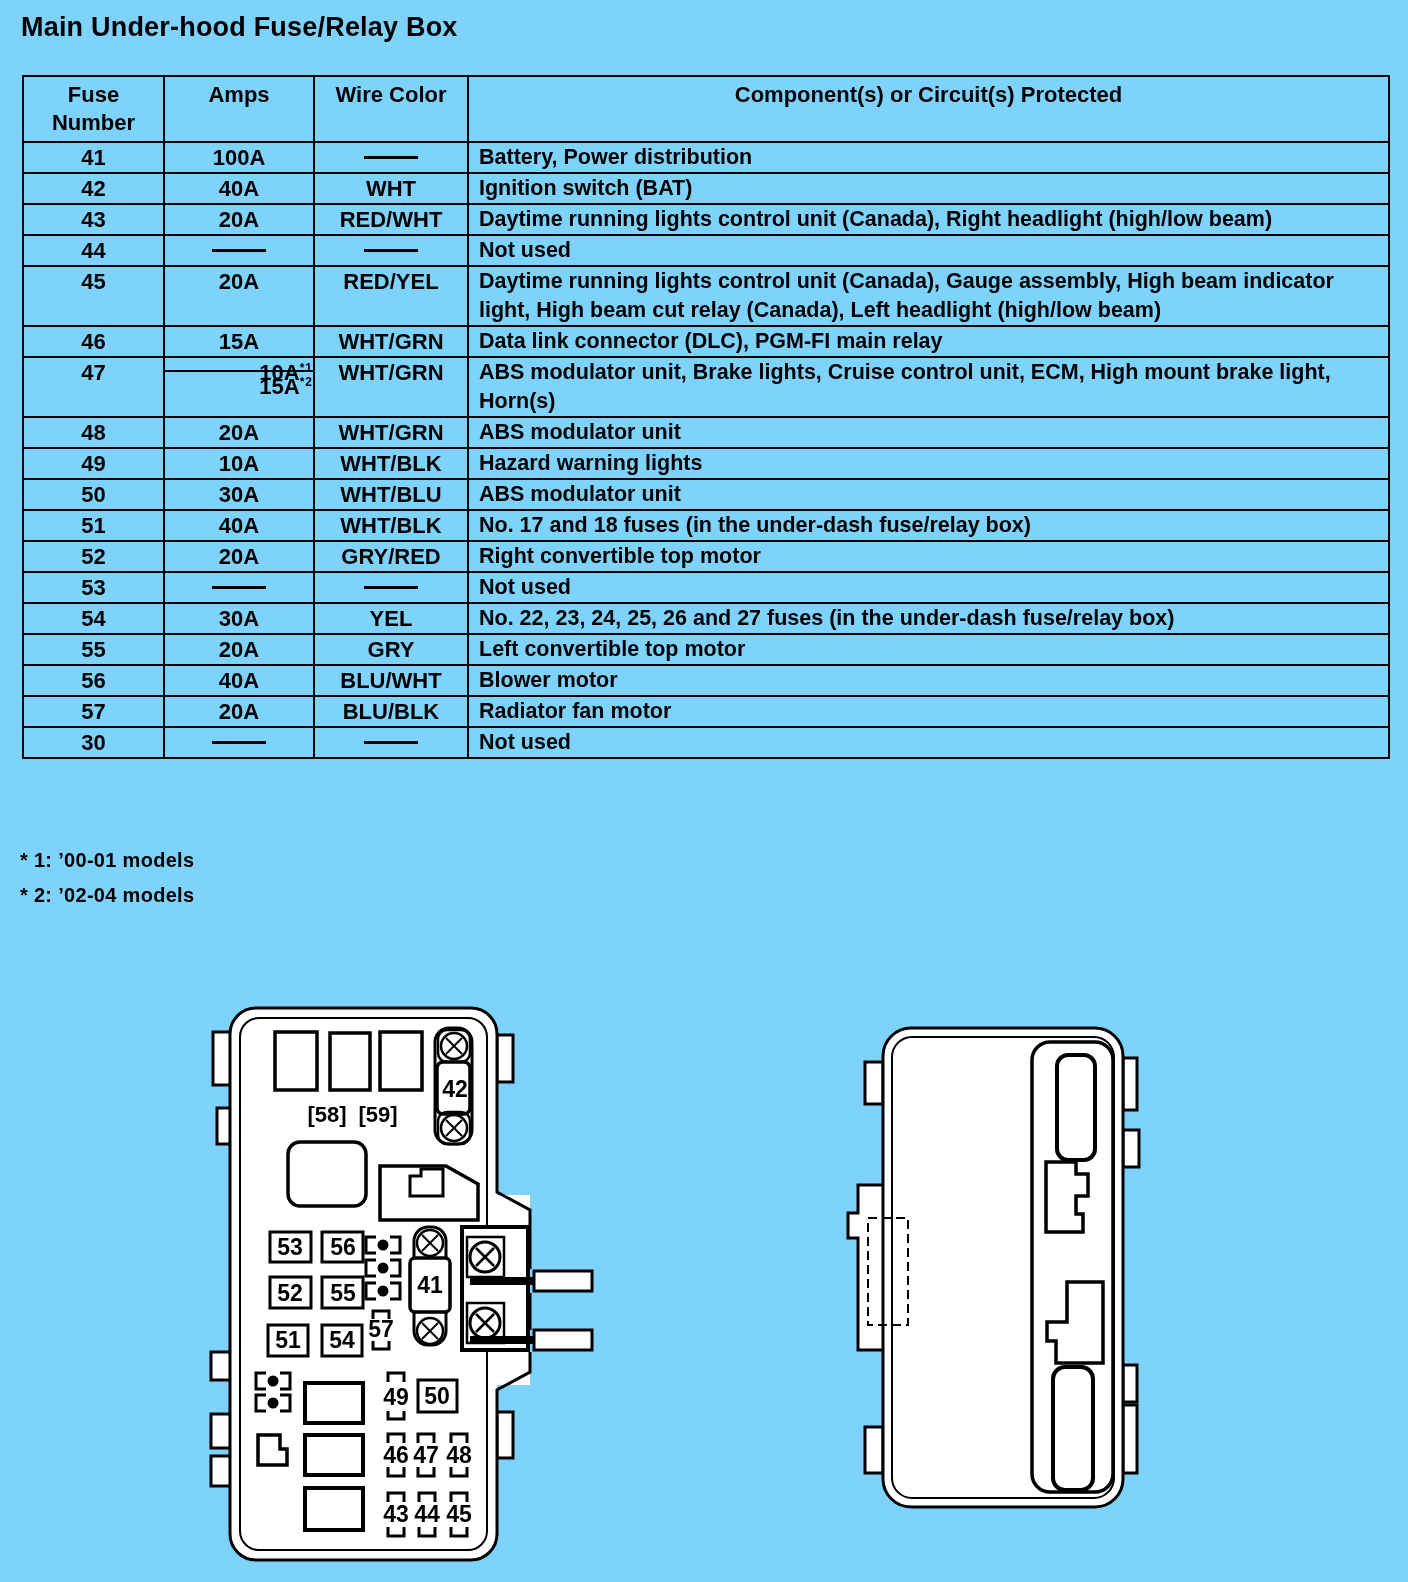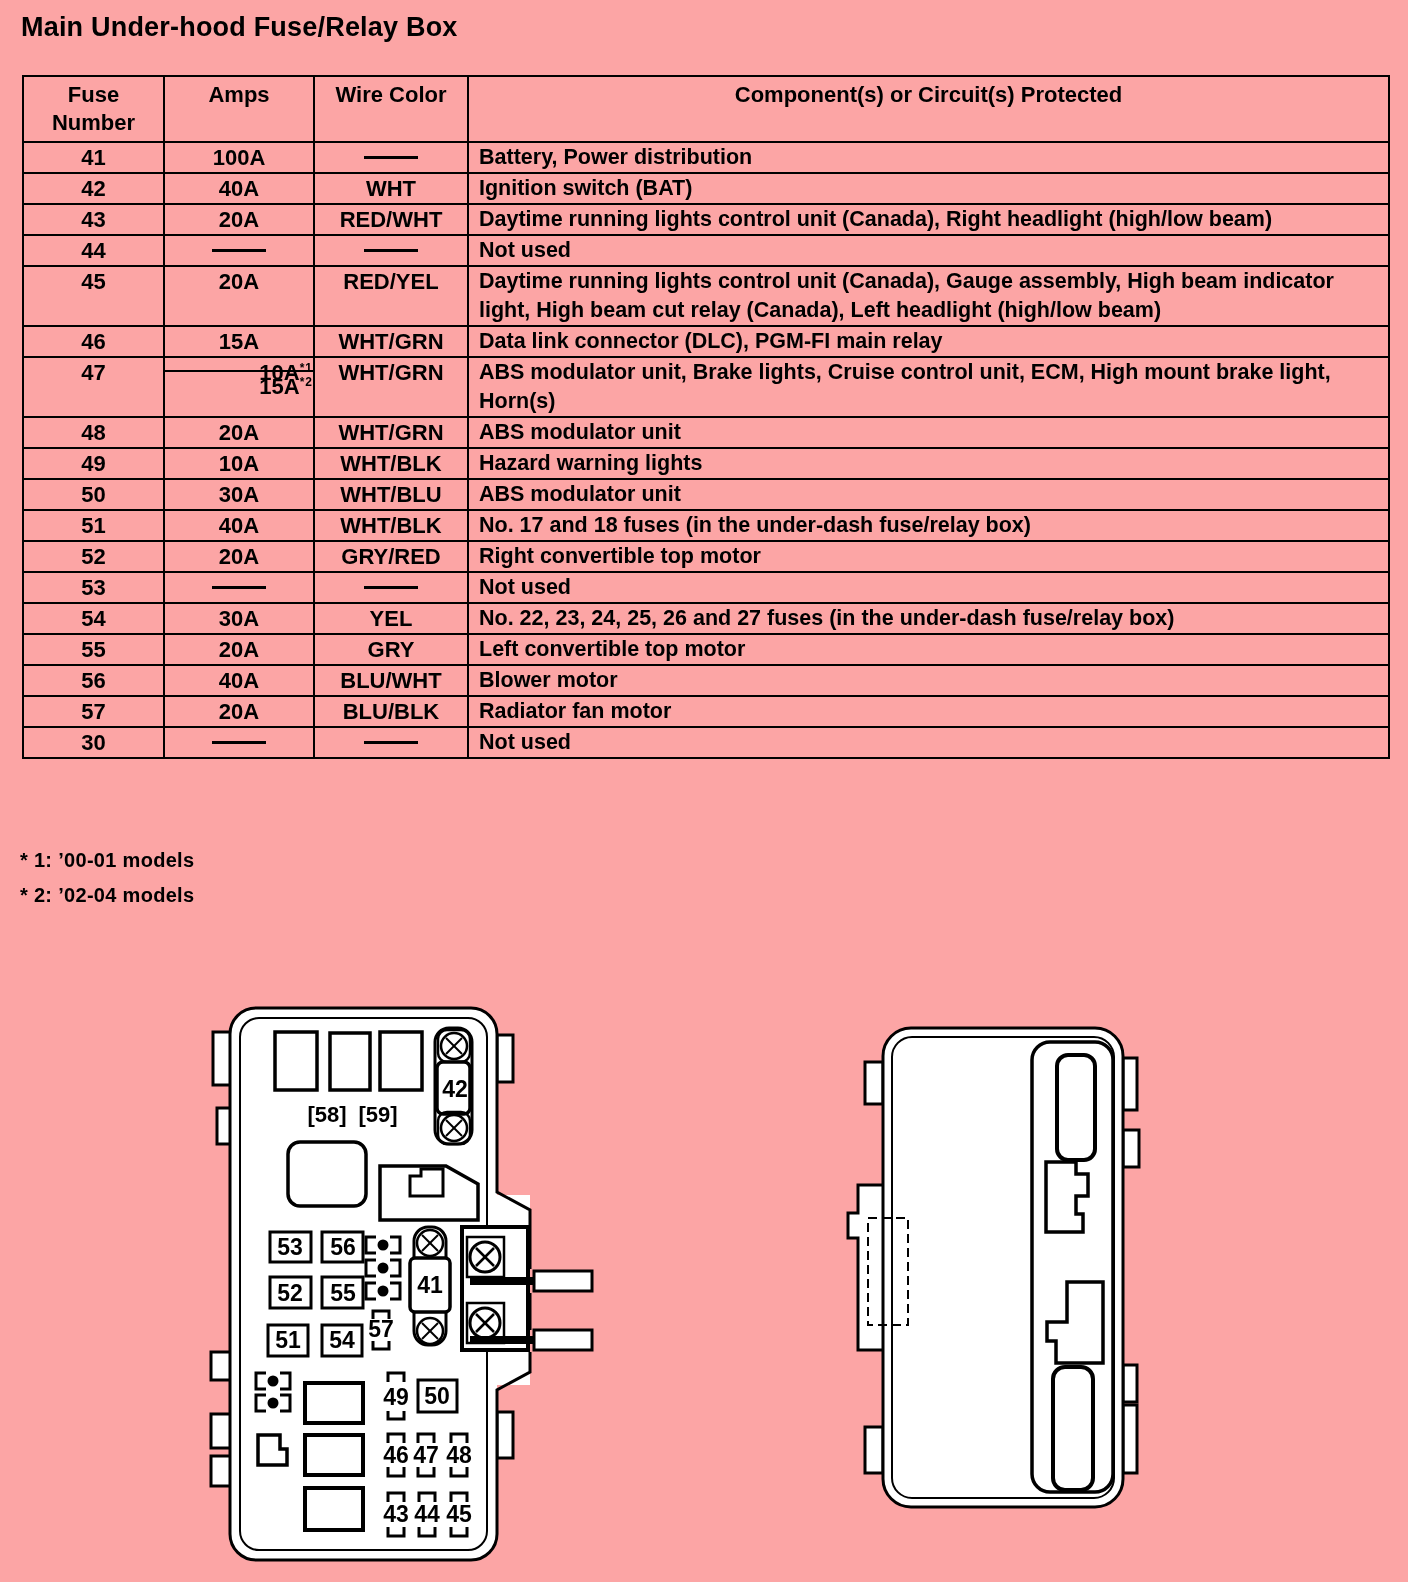--- a/index.html
+++ b/index.html
@@ -1,16 +1,16 @@
 <!DOCTYPE html>
 <html><head>
 <meta charset="utf-8">
 <style>
   html,body{margin:0;padding:0;background:#fff;}
-  .page{position:relative;width:1408px;height:1582px;background:#fca5a5;color:#000;
+  .page{position:relative;width:1408px;height:1582px;background:#7dd3fc;color:#000;
         font-family:"Liberation Sans",sans-serif;overflow:hidden;}
   .page-title{position:absolute;left:21px;top:12px;font-size:27px;font-weight:bold;
         letter-spacing:0.2px;}
   
   .fuse-table{position:absolute;left:22px;top:75px;border-collapse:collapse;table-layout:fixed;
         width:1368px;font-weight:bold;font-size:22px;}
   .fuse-table th,.fuse-table td{border:2.5px solid #000;padding:0;}
   .fuse-table thead th{height:60px;vertical-align:top;padding-top:4px;text-align:center;
         font-size:22px;line-height:28px;}
   th.c-fuse{width:141px;padding-left:24px;padding-right:24px;box-sizing:border-box;}

